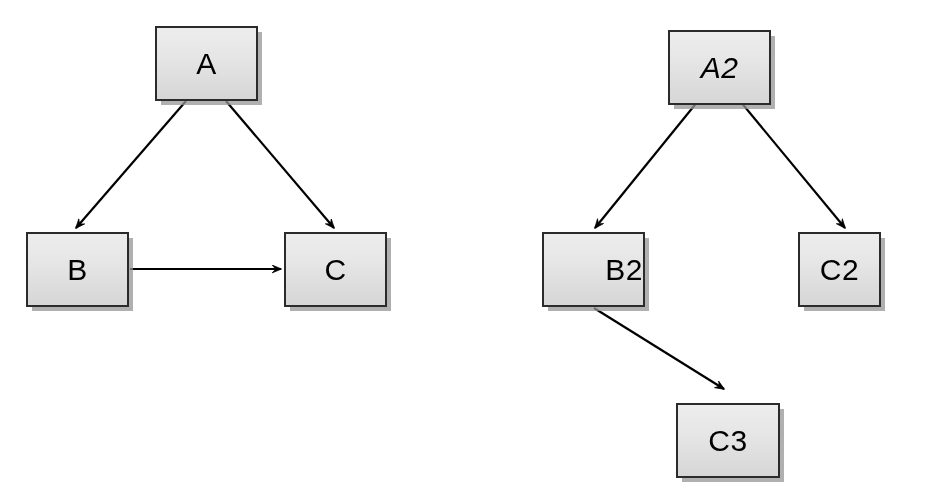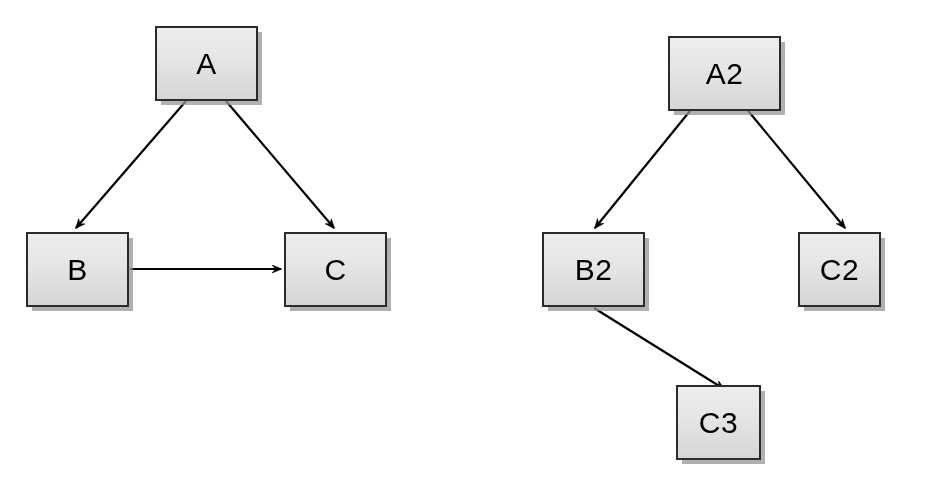--- a/index.html
+++ b/index.html
@@ -68,26 +68,26 @@
   <div class="node" style="left:155px; top:26px; width:103px; height:75px;">
     <span class="node-label">A</span>
   </div>
   <div class="node" style="left:26px; top:232px; width:103px; height:75px;">
     <span class="node-label">B</span>
   </div>
   <div class="node" style="left:284px; top:232px; width:103px; height:75px;">
     <span class="node-label">C</span>
   </div>
 
-  <div class="node" style="left:668px; top:36px; width:113px; height:75px;">
+  <div class="node" style="left:668px; top:30px; width:103px; height:75px;font-style:italic;">
     <span class="node-label">A2</span>
   </div>
-  <div class="node" style="left:542px; top:232px; width:103px; height:75px;">
+  <div class="node" style="left:542px; top:232px; width:103px; height:75px;justify-content:flex-end;">
     <span class="node-label">B2</span>
   </div>
   <div class="node" style="left:798px; top:232px; width:83px; height:75px;">
     <span class="node-label">C2</span>
   </div>
-  <div class="node" style="left:676px; top:385px; width:85px; height:75px;">
+  <div class="node" style="left:676px; top:403px; width:104px; height:75px;">
     <span class="node-label">C3</span>
   </div>
 
 </div>
 
 </body></html>

